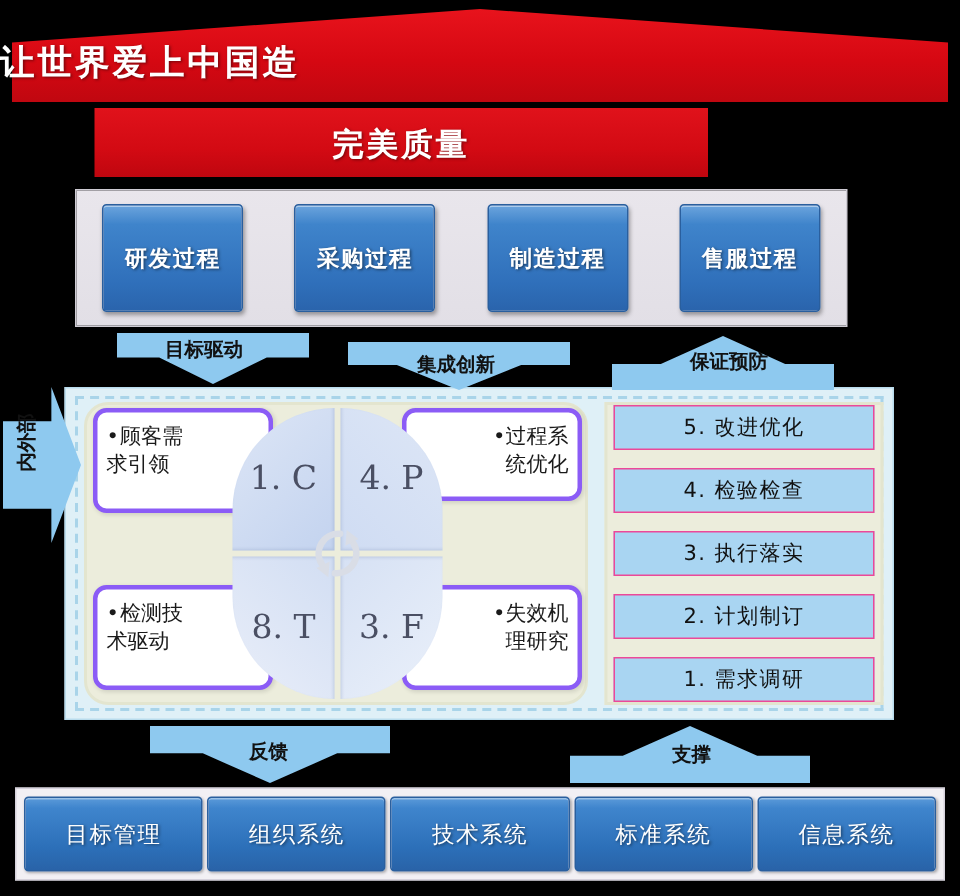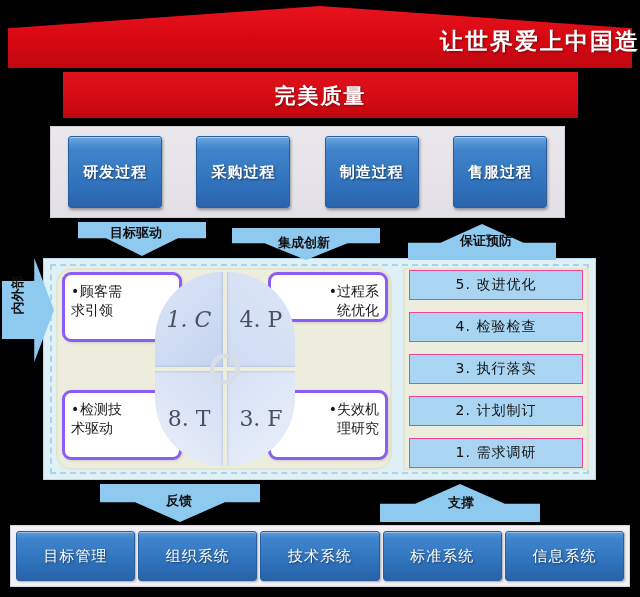--- a/index.html
+++ b/index.html
@@ -6,26 +6,26 @@
   body{width:640px;height:597px;position:relative;overflow:hidden;
        font-family:"DejaVu Sans","Liberation Sans",sans-serif;}
   .stage{position:absolute;left:0;top:0;width:640px;height:597px;background:#000;}
 
   
   .roof{position:absolute;left:8px;top:6px;width:624px;height:62px;
         background:linear-gradient(180deg,#e8131c 0%,#d60812 55%,#c00710 100%);
         -webkit-clip-path:polygon(50% 0%,100% 36%,100% 100%,0% 100%,0% 36%);
         clip-path:polygon(50% 0%,100% 36%,100% 100%,0% 100%,0% 36%);
         box-shadow:0 2px 3px rgba(0,0,0,.5);}
-  .roof-text{position:absolute;left:0;right:0;top:26px;text-align:right;
+  .roof-text{position:absolute;left:0;right:0;top:26px;text-align:left;
         color:#fff;font-size:23px;font-weight:bold;letter-spacing:2px;
         text-shadow:1px 1px 2px rgba(0,0,0,.45);}
 
   
-  .qbar{position:absolute;left:63px;top:72px;width:515px;height:46px;
+  .qbar{position:absolute;left:63px;top:72px;width:409px;height:46px;
         background:linear-gradient(180deg,#e0121b 0%,#d30a13 60%,#bf060f 100%);
         box-shadow:0 2px 3px rgba(0,0,0,.45);}
   .qbar span{position:absolute;left:0;right:0;top:10px;text-align:center;
         color:#fff;font-size:21px;font-weight:bold;letter-spacing:2px;
         text-shadow:1px 1px 2px rgba(0,0,0,.4);}
 
   
   .pstrip{position:absolute;left:50px;top:126px;width:515px;height:92px;
         background:linear-gradient(180deg,#e9e6ec 0%,#e2dfe6 100%);
         border:1px solid #cfccd4;box-sizing:border-box;
@@ -69,41 +69,41 @@
         box-sizing:border-box;}
 
   
   .circle-wrap{position:absolute;left:155px;top:272px;width:140px;height:194px;z-index:5;}
   .quad{position:absolute;width:68px;height:95px;overflow:hidden;
         display:flex;align-items:center;justify-content:center;
         font-family:"DejaVu Serif","Liberation Serif",serif;
         font-size:22px;color:#4a4f63;}
   .q1{left:0;top:0;border-radius:68px 0 0 0;
       background:linear-gradient(135deg,#dde6f6 0%,#c3d3ef 100%);
-      box-shadow:inset -1px -1px 2px rgba(120,140,180,.25);font-style:italic;}
+      box-shadow:inset -1px -1px 2px rgba(120,140,180,.25);}
   .q4{left:72px;top:0;border-radius:0 68px 0 0;
       background:linear-gradient(225deg,#dde6f6 0%,#cfdcf3 100%);
       box-shadow:inset 1px -1px 2px rgba(120,140,180,.25);}
   .q2{left:0;top:99px;border-radius:0 0 0 68px;
       background:linear-gradient(45deg,#e9eef9 0%,#d2def3 100%);
       box-shadow:inset -1px 1px 2px rgba(120,140,180,.25);}
   .q3{left:72px;top:99px;border-radius:0 0 68px 0;
       background:linear-gradient(315deg,#eaf0fa 0%,#d6e1f4 100%);
       box-shadow:inset 1px 1px 2px rgba(120,140,180,.25);}
   .cycle-icon{position:absolute;left:50%;top:50%;width:42px;height:42px;
         margin-left:-21px;margin-top:-21px;z-index:9;}
 
   
   .wcard{position:absolute;background:#fff;border:3px solid #8b5cf6;
         border-radius:9px;box-shadow:1px 1px 3px rgba(0,0,0,.12);
         color:#1a1a1a;font-size:14px;line-height:19px;box-sizing:border-box;
         padding:7px 6px;}
   .wcard .bullet{display:inline-block;width:9px;}
   .w-tl{left:62px;top:272px;width:120px;height:70px;}
-  .w-tr{left:268px;top:272px;width:120px;height:50px;text-align:right;}
+  .w-tr{left:268px;top:272px;width:120px;height:62px;text-align:right;}
   .w-bl{left:62px;top:390px;width:120px;height:70px;}
   .w-br{left:268px;top:390px;width:120px;height:70px;text-align:right;}
 
   
   .steps{position:absolute;left:403px;top:268px;width:186px;height:202px;
         background:#eceddc;border:2px solid #e3e5cf;box-sizing:border-box;}
   .steps-inner{position:absolute;left:409px;top:270px;width:174px;height:198px;
         display:flex;flex-direction:column-reverse;justify-content:space-between;}
   .step{position:relative;height:30px;background:#a9d5f2;border:1px solid #ec4899;
         box-sizing:border-box;display:flex;align-items:center;justify-content:center;

